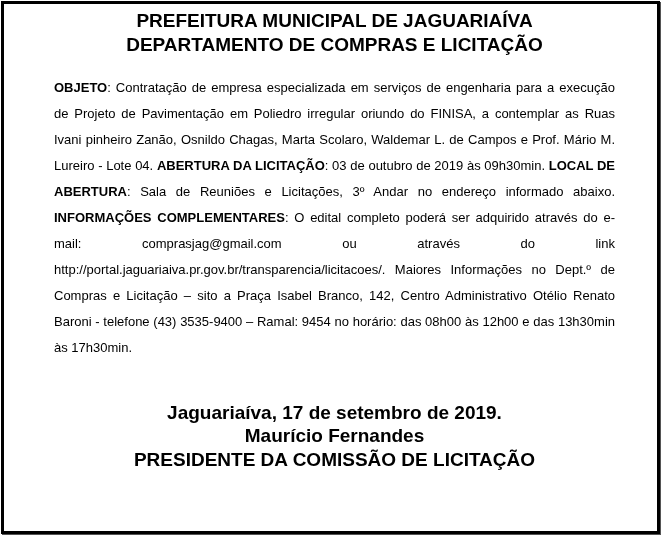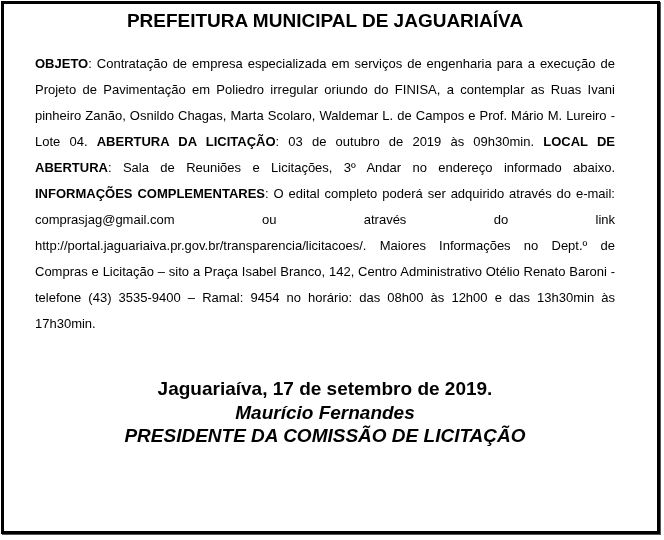--- a/index.html
+++ b/index.html
@@ -19,21 +19,21 @@
   }
   .notice {
     position: absolute;
     left: 1px;
     top: 1px;
     width: 659px;
     height: 533px;
     border: 3px solid #000000;
     box-sizing: border-box;
     background: #ffffff;
-    padding: 5px 24px 0 13px;
+    padding: 5px 24px 0 32px;
     box-shadow: 1px 1px 0 #555555;
   }
   .hdr-line {
     text-align: center;
     font-weight: bold;
     font-size: 19px;
     line-height: 23.8px;
     white-space: nowrap;
   }
   .body-par {
@@ -49,40 +49,39 @@
   .foot-date {
     text-align: center;
     font-weight: bold;
     font-size: 19px;
     line-height: 23.8px;
     margin-top: 40px;
   }
   .foot-name {
     text-align: center;
     font-weight: bold;
-    font-style: italic;
     font-size: 19px;
     line-height: 23.8px;
   }
   .foot-title {
     text-align: center;
     font-weight: bold;
-    font-style: italic;
     font-size: 19px;
     line-height: 23.8px;
   }
 </style>
 </head>
 <body>
 
 <div class="page">
   <div class="notice">
 
     <div id="header-lines">
         <div class="hdr-line">PREFEITURA MUNICIPAL DE JAGUARIAÍVA</div>
+        <div class="hdr-line">DEPARTAMENTO DE COMPRAS E LICITAÇÃO</div>
       </div>
 
     <p class="body-par" id="body-par"><b>OBJETO</b><span>: Contratação de empresa especializada em serviços de engenharia para a execução de Projeto de Pavimentação em Poliedro irregular oriundo do FINISA, a contemplar as Ruas Ivani pinheiro Zanão, Osnildo Chagas, Marta Scolaro, Waldemar L. de Campos e Prof. Mário M. Lureiro - Lote 04. </span><b>ABERTURA DA LICITAÇÃO</b><span>: 03 de outubro de 2019 às 09h30min. </span><b>LOCAL DE ABERTURA</b><span>: Sala de Reuniões e Licitações, 3º Andar no endereço informado abaixo. </span><b>INFORMAÇÕES COMPLEMENTARES</b><span>: O edital completo poderá ser adquirido através do e-mail: comprasjag@gmail.com ou através do link http://portal.jaguariaiva.pr.gov.br/transparencia/licitacoes/. Maiores Informações no Dept.º de Compras e Licitação – sito a Praça Isabel Branco, 142, Centro Administrativo Otélio Renato Baroni - telefone (43) 3535-9400 – Ramal: 9454 no horário: das 08h00 às 12h00 e das 13h30min às 17h30min.</span></p>
 
     <div>
       <div class="foot-date">Jaguariaíva, 17 de setembro de 2019.</div>
       <div class="foot-name">Maurício Fernandes</div>
       <div class="foot-title">PRESIDENTE DA COMISSÃO DE LICITAÇÃO</div>
     </div>
 

